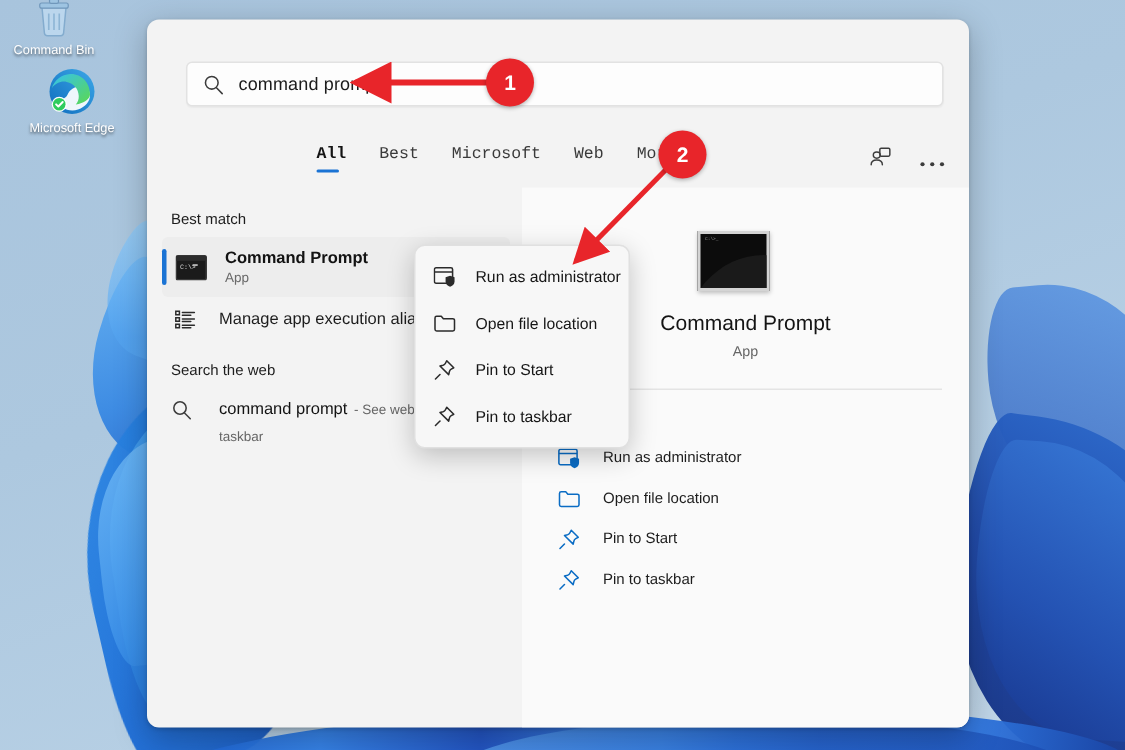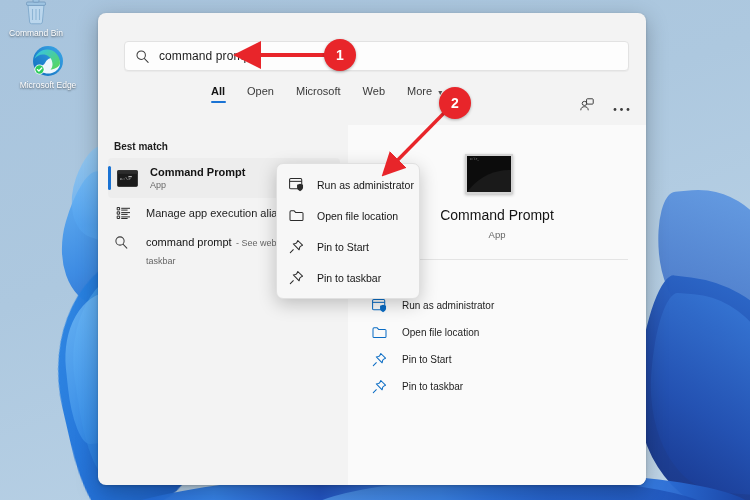--- a/index.html
+++ b/index.html
@@ -133,24 +133,25 @@
   #search-box .s-icon { width: 15px; height: 15px; flex: 0 0 15px; margin-right: 9px; }
   #search-text {
     font-size: 12px;
     color: #1c1c1c;
     letter-spacing: .1px;
   }
 
   
   #tabs {
     position: absolute;
-    left: 113px; top: 72px;
+    left: 113px; top: 84px;
     display: flex;
     align-items: flex-end;
     gap: 22px;
+    font-family: Liberation Mono, monospace;
   }
   .tab {
     font-size: 11px;
     color: #3a3a3a;
     padding-bottom: 6px;
     position: relative;
     white-space: nowrap;
   }
   .tab.active { color: #141414; font-weight: 600; }
   .tab.active::after {
@@ -186,21 +187,21 @@
     position: relative;
   }
   #right-pane {
     flex: 1;
     background: #fafafa;
     position: relative;
   }
 
   .section-head {
     font-size: 10px;
-    font-weight: 700;
+    font-weight: 400;
     color: #1d1d1d;
     padding: 6px 0 6px 16px;
   }
 
   .result-row {
     display: flex;
     align-items: center;
     height: 36px;
     padding-left: 16px;
     position: relative;
@@ -413,21 +414,21 @@
         <svg width="15" height="15" viewBox="0 0 16 16">
           <circle cx="6.6" cy="6.6" r="4.5" fill="none" stroke="#3c3c3c" stroke-width="1.1"></circle>
           <path d="M10.1 10.3 14 14.3" stroke="#3c3c3c" stroke-width="1.1" stroke-linecap="round"></path>
         </svg>
       </span>
       <span id="search-text">command prompt</span>
     </div>
 
     <div id="tabs">
       <div class="tab active"><span>All</span></div>
-      <div class="tab"><span>Open</span></div>
+      <div class="tab"><span>Best</span></div>
       <div class="tab"><span>Microsoft</span></div>
       <div class="tab"><span>Web</span></div>
       <div class="tab">
         <span>More</span>
         <span class="chev">▾</span>
       </div>
     </div>
 
     <div id="top-actions">
       <span class="ta">
@@ -473,20 +474,21 @@
             <svg width="16" height="16" viewBox="0 0 16 16">
               <path d="M1.2 2.5h2.4v2.4H1.2Z" fill="none" stroke="#2b2b2b" stroke-width="1"></path>
               <path d="M1.2 6.8h2.4v2.4H1.2Z" fill="none" stroke="#2b2b2b" stroke-width="1"></path>
               <path d="M1.2 11.1h2.4v2.4H1.2Z" fill="none" stroke="#2b2b2b" stroke-width="1"></path>
               <path d="M5.6 3.3h8M5.6 5.1h5.6M5.6 7.6h8M5.6 9.4h5.6M5.6 11.9h8M5.6 13.5h5.6" stroke="#2b2b2b" stroke-width="1" stroke-linecap="round"></path>
             </svg>
           </span>
           <span class="lbl">Manage app execution alias</span>
         </div>
 
+        <div class="section-head" style="margin-top:8px">Search the web</div>
 
         <div id="web-row">
           <span class="r-icon">
             <svg width="15" height="15" viewBox="0 0 16 16">
               <circle cx="6.4" cy="6.4" r="4.4" fill="none" stroke="#3c3c3c" stroke-width="1.1"></circle>
               <path d="M9.8 10.1 13.7 14" stroke="#3c3c3c" stroke-width="1.1" stroke-linecap="round"></path>
             </svg>
           </span>
           <span>
             <span class="wl">command prompt</span>

